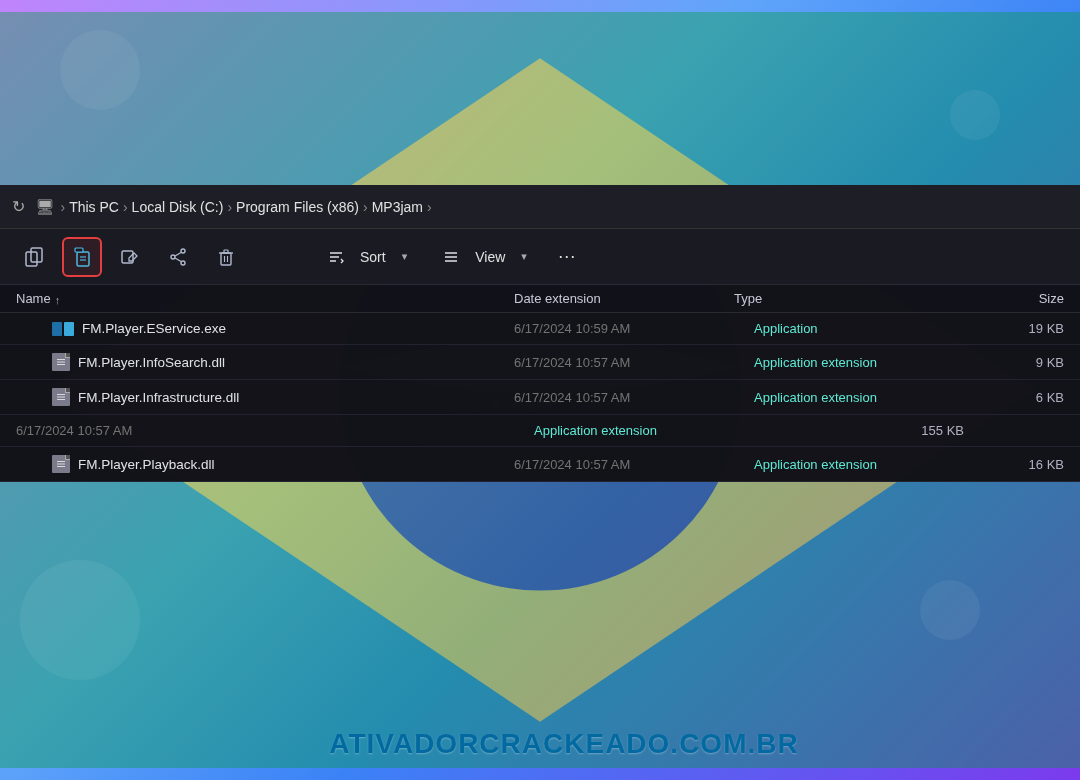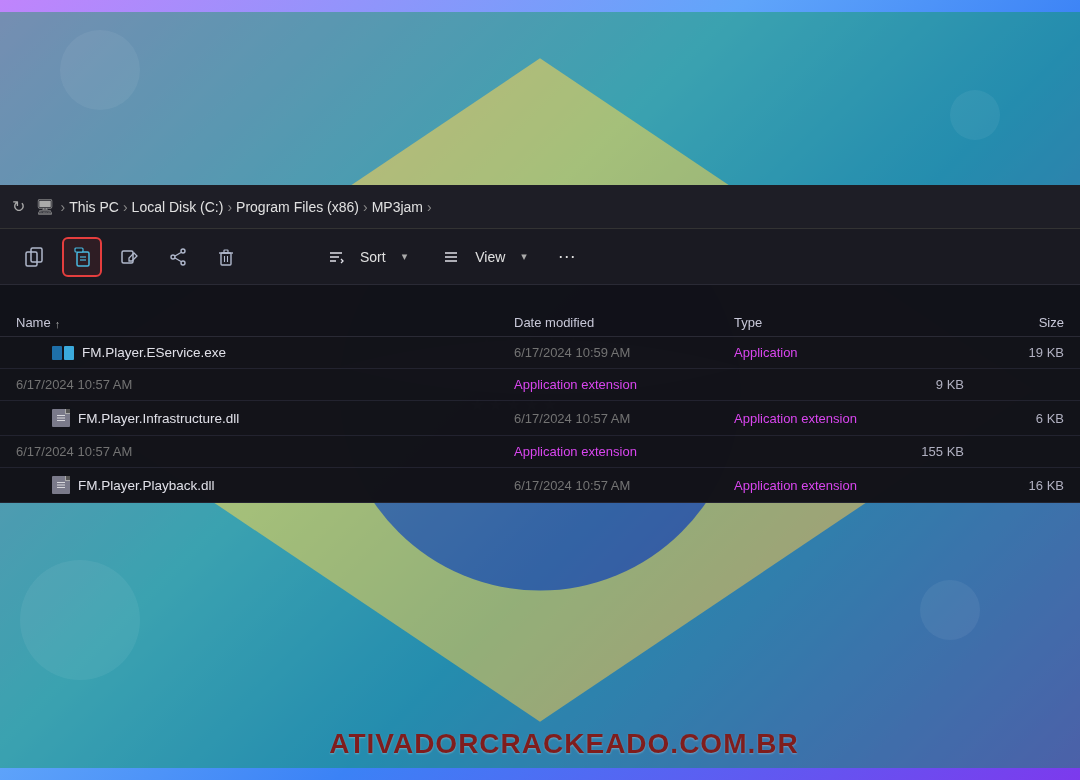--- a/index.html
+++ b/index.html
@@ -155,21 +155,20 @@
       border-bottom: 1px solid #2a2a35;
       background: rgba(18,18,25,0.95);
     }
 
     .col-name {
       color: #c8c8d8;
       font-size: 13px;
       display: flex;
       align-items: flex-end;
       gap: 4px;
-      margin-top: 24px;
     }
 
     .sort-arrow {
       color: #aaa;
       font-size: 11px;
     }
 
     .file-row {
       display: grid;
       grid-template-columns: 1fr 220px 230px 100px;
@@ -187,42 +186,43 @@
       font-size: 13.5px;
       padding-left: 36px;
     }
 
     .file-date {
       color: #737373;
       font-size: 13px;
     }
 
     .file-type {
-      color: #d946ef;
+      color: #5eead4;
       font-size: 13px;
+      margin-left: 20px;
     }
 
     .file-size {
       color: #b0b0c0;
       font-size: 13px;
       text-align: right;
     }
 
     
     .watermark {
       position: absolute;
       bottom: 20px;
       left: 0;
       right: 0;
       text-align: center;
       z-index: 20;
     }
 
     .watermark-text {
-      color: #7f1d1d;
+      color: #0369a1;
       font-size: 28px;
       font-weight: 900;
       font-family: Arial, sans-serif;
       letter-spacing: 1px;
       text-shadow: 0 1px 2px rgba(255,255,255,0.3);
       margin-left: 48px;
     }
 
     
     .brazil-svg {
@@ -359,21 +359,21 @@
   </div>
 
   <div class="file-list">
 
     <div class="column-header">
       <div class="col-name">
         <span>Name</span>
         <span class="sort-arrow">↑</span>
       </div>
       <div class="col-name">
-        <span>Date modified</span>
+        <span>Date extension</span>
       </div>
       <div class="col-name">
         <span>Type</span>
       </div>
       <div class="col-name" style="justify-content:flex-end;">
         <span>Size</span>
       </div>
     </div>
 
     <div id="file-rows-container">
@@ -384,20 +384,32 @@
           <span style="width:10px;height:14px;background:#1e6fa8;border-radius:1px;display:inline-block;"></span>
           <span style="width:10px;height:14px;background:#3baadc;border-radius:1px;display:inline-block;"></span>
         </span>
         <span>FM.Player.EService.exe</span>
       </div>
       <div class="file-date">6/17/2024 10:59 AM</div>
       <div class="file-type">Application</div>
       <div class="file-size">19 KB</div>
     </div>
         <div class="file-row">
+      <div class="file-name-cell">
+
+        <span style="display:inline-flex;align-items:center;justify-content:center;width:18px;height:18px;background:#7a7a8a;border-radius:1px;font-size:7px;color:white;position:relative;">
+          <span style="position:absolute;top:0;right:0;width:5px;height:5px;background:#555;border-left:1px solid #aaa;border-bottom:1px solid #aaa;"></span>
+          <svg width="10" height="10" viewBox="0 0 10 10" fill="none">
+                <rect x="1" y="2" width="8" height="1" fill="white" opacity="0.7"></rect>
+                <rect x="1" y="4.5" width="8" height="1" fill="white" opacity="0.7"></rect>
+                <rect x="1" y="7" width="8" height="1" fill="white" opacity="0.7"></rect>
+              </svg>
+        </span>
+        <span>FM.Player.InfoSearch.dll</span>
+      </div>
       <div class="file-date">6/17/2024 10:57 AM</div>
       <div class="file-type">Application extension</div>
       <div class="file-size">9 KB</div>
     </div>
         <div class="file-row">
       <div class="file-name-cell">
 
         <span style="display:inline-flex;align-items:center;justify-content:center;width:18px;height:18px;background:#7a7a8a;border-radius:1px;font-size:7px;color:white;position:relative;">
           <span style="position:absolute;top:0;right:0;width:5px;height:5px;background:#555;border-left:1px solid #aaa;border-bottom:1px solid #aaa;"></span>
           <svg width="10" height="10" viewBox="0 0 10 10" fill="none">

